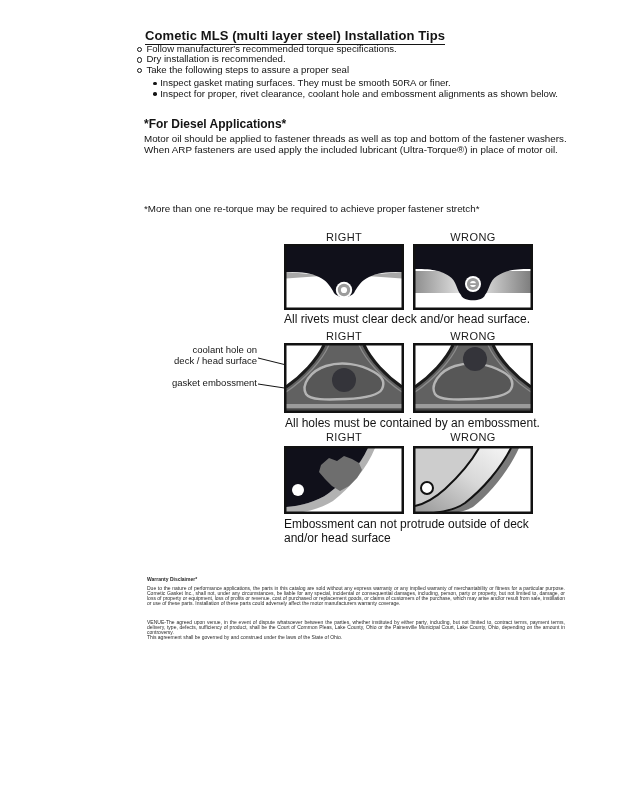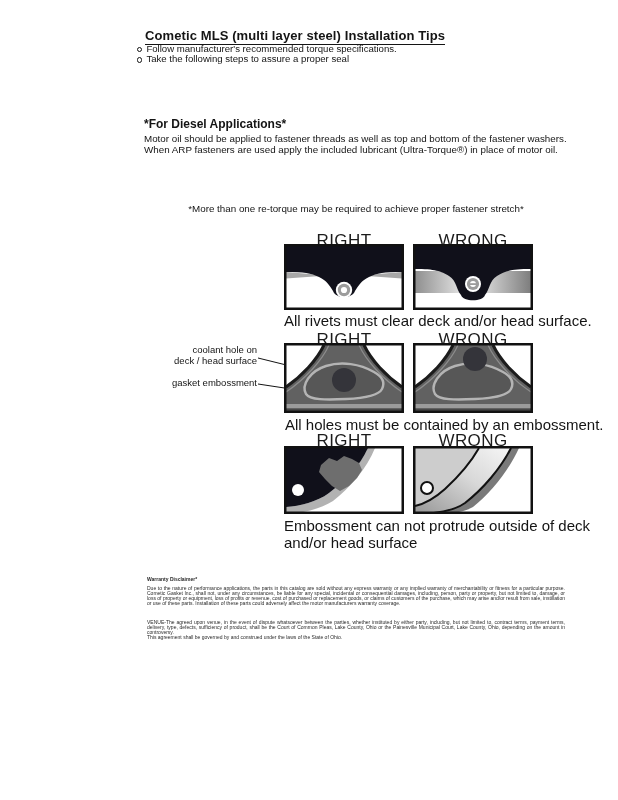--- a/index.html
+++ b/index.html
@@ -8,22 +8,22 @@
   .abs{position:absolute;}
   .title{font-size:13px;font-weight:bold;letter-spacing:.1px;border-bottom:1.6px solid #141414;
          padding-bottom:1px;display:inline-block;}
   .bullets{font-size:9.6px;line-height:10.3px;}
   .b-row{display:flex;align-items:flex-start;}
   .ring{width:3.4px;height:3.4px;border:1px solid #141414;border-radius:50%;margin:3px 4px 0 0;flex:none;}
   .dot{width:3.6px;height:3.6px;background:#141414;border-radius:50%;margin:3.2px 3.6px 0 0;flex:none;}
   .sub{margin-left:16px;margin-top:3.5px;line-height:10.6px;}
   .h2{font-size:12px;font-weight:bold;}
   .para{font-size:9.8px;line-height:11px;width:424px;}
-  .dg-head{font-size:17px;letter-spacing:.4px;width:120px;text-align:center;color:#1b1b1b;}
-  .cap{font-size:15px;color:#141414;}
+  .dg-head{font-size:11px;letter-spacing:.4px;width:120px;text-align:center;color:#1b1b1b;}
+  .cap{font-size:12px;color:#141414;}
   .lbl{font-size:9.5px;line-height:10.6px;text-align:right;width:112px;}
   .legal{width:418px;font-size:5px;line-height:5px;color:#2a2a2a;text-align:justify;white-space:pre-line;}
   .legal-b{font-weight:bold;text-align:left;}
   .docnum{font-size:11.5px;color:#3a3a3a;letter-spacing:.3px;}
   svg{display:block;}
 </style>
 </head>
 <body>
 
 <div class="page">
@@ -32,27 +32,41 @@
     <span class="title">Cometic MLS (multi layer steel) Installation Tips</span>
   </div>
 
   <div class="abs bullets" style="left:90px;top:44px;text-align:right;">
     <div class="b-row">
         <span class="ring"></span>
       <span>Follow manufacturer's recommended torque specifications.</span>
       </div>
     <div class="b-row">
         <span class="ring"></span>
+      <span>Dry installation is recommended.</span>
+      </div>
+    <div class="b-row">
+        <span class="ring"></span>
       <span>Take the following steps to assure a proper seal</span>
       </div>
+    <div class="sub">
+      <div class="b-row">
+          <span class="dot"></span>
+        <span>Inspect gasket mating surfaces.  They must be smooth 50RA or finer.</span>
+        </div>
+      <div class="b-row">
+          <span class="dot"></span>
+        <span>Inspect for proper, rivet clearance, coolant hole and embossment alignments as shown below.</span>
+        </div>
+    </div>
   </div>
 
   <div class="abs h2" style="left:97px;top:117px;">*For Diesel Applications*</div>
   <div class="abs para" style="left:97px;top:133px;">Motor oil should be applied to fastener threads as well as top and bottom of the fastener washers. When ARP fasteners are used apply the included lubricant (Ultra-Torque®) in place of motor oil.</div>
-  <div class="abs para" style="left:97px;top:203px;text-align:center;">*More than one re-torque may be required to achieve proper fastener stretch*</div>
+  <div class="abs para" style="left:97px;top:203px;">*More than one re-torque may be required to achieve proper fastener stretch*</div>
 
   <div class="abs dg-head" style="left:237px;top:231px;">RIGHT</div>
   <div class="abs dg-head" style="left:366px;top:231px;">WRONG</div>
 
   <div class="abs" style="left:237px;top:244px;">
     <svg width="120" height="66" viewBox="0 0 120 66">
       <rect x="0" y="0" width="120" height="66" fill="#fff"></rect>
       <polygon points="2,28 44,31.5 2,34.5" fill="#a8a8a8"></polygon>
       <polygon points="118,28 76,31.5 118,34.5" fill="#a8a8a8"></polygon>
       <path d="M2,2 H118 V28 C100,28 93,29 85,33 C77,37 75,41 71,47 C68,55 52,55 49,47 C45,41 43,37 35,33 C27,29 20,28 2,28 Z" fill="#10101a"></path>

